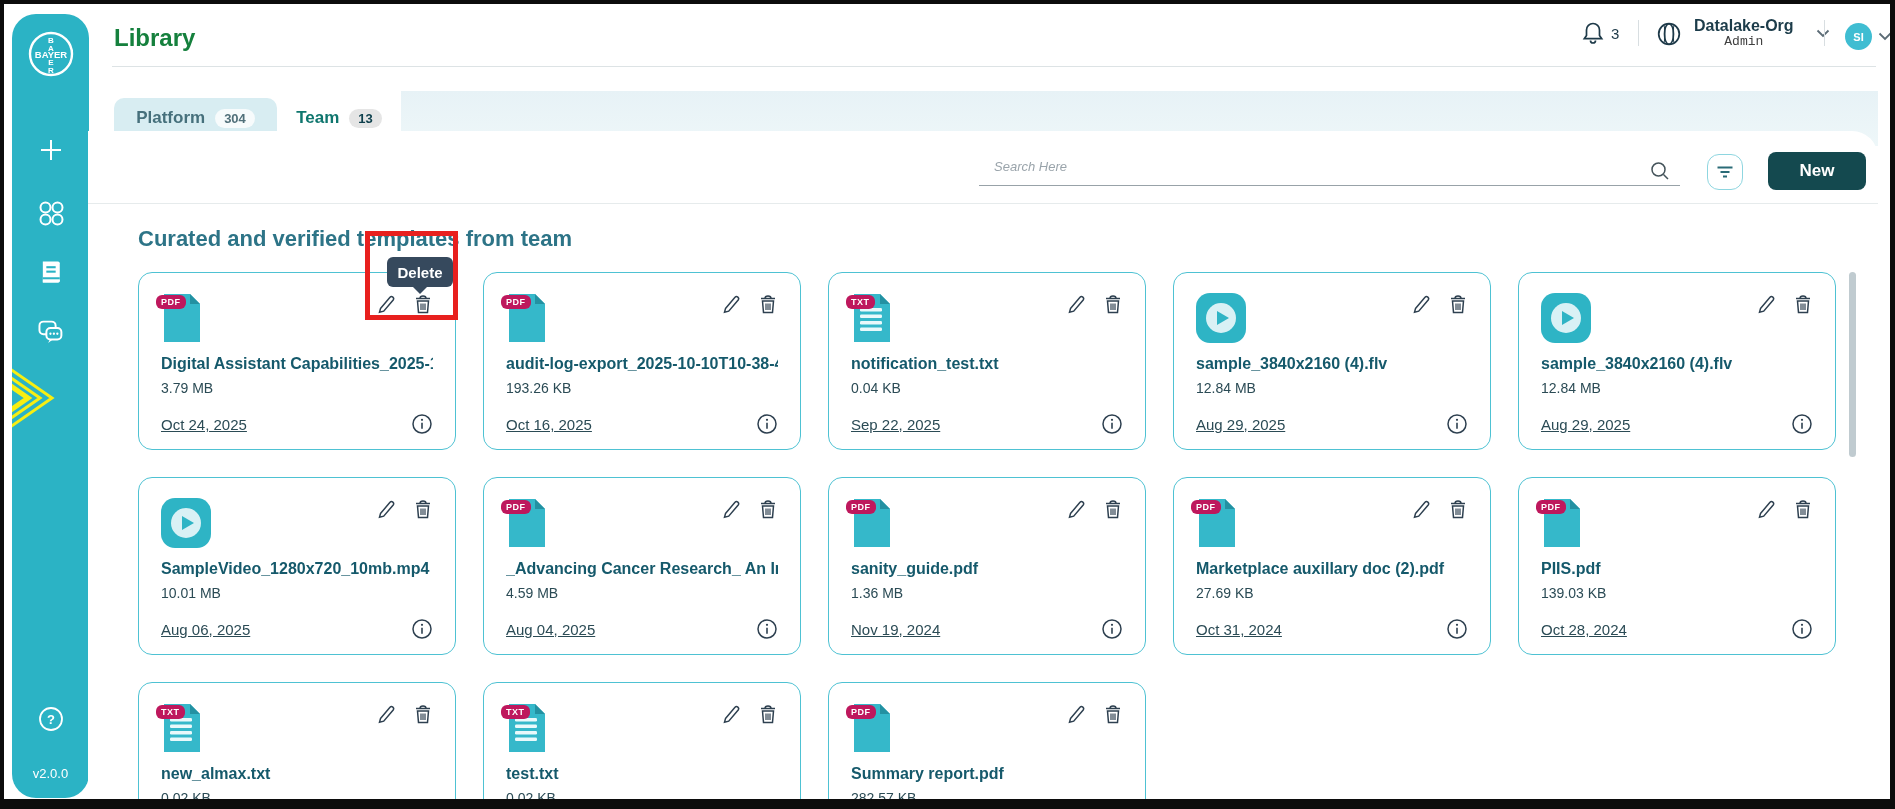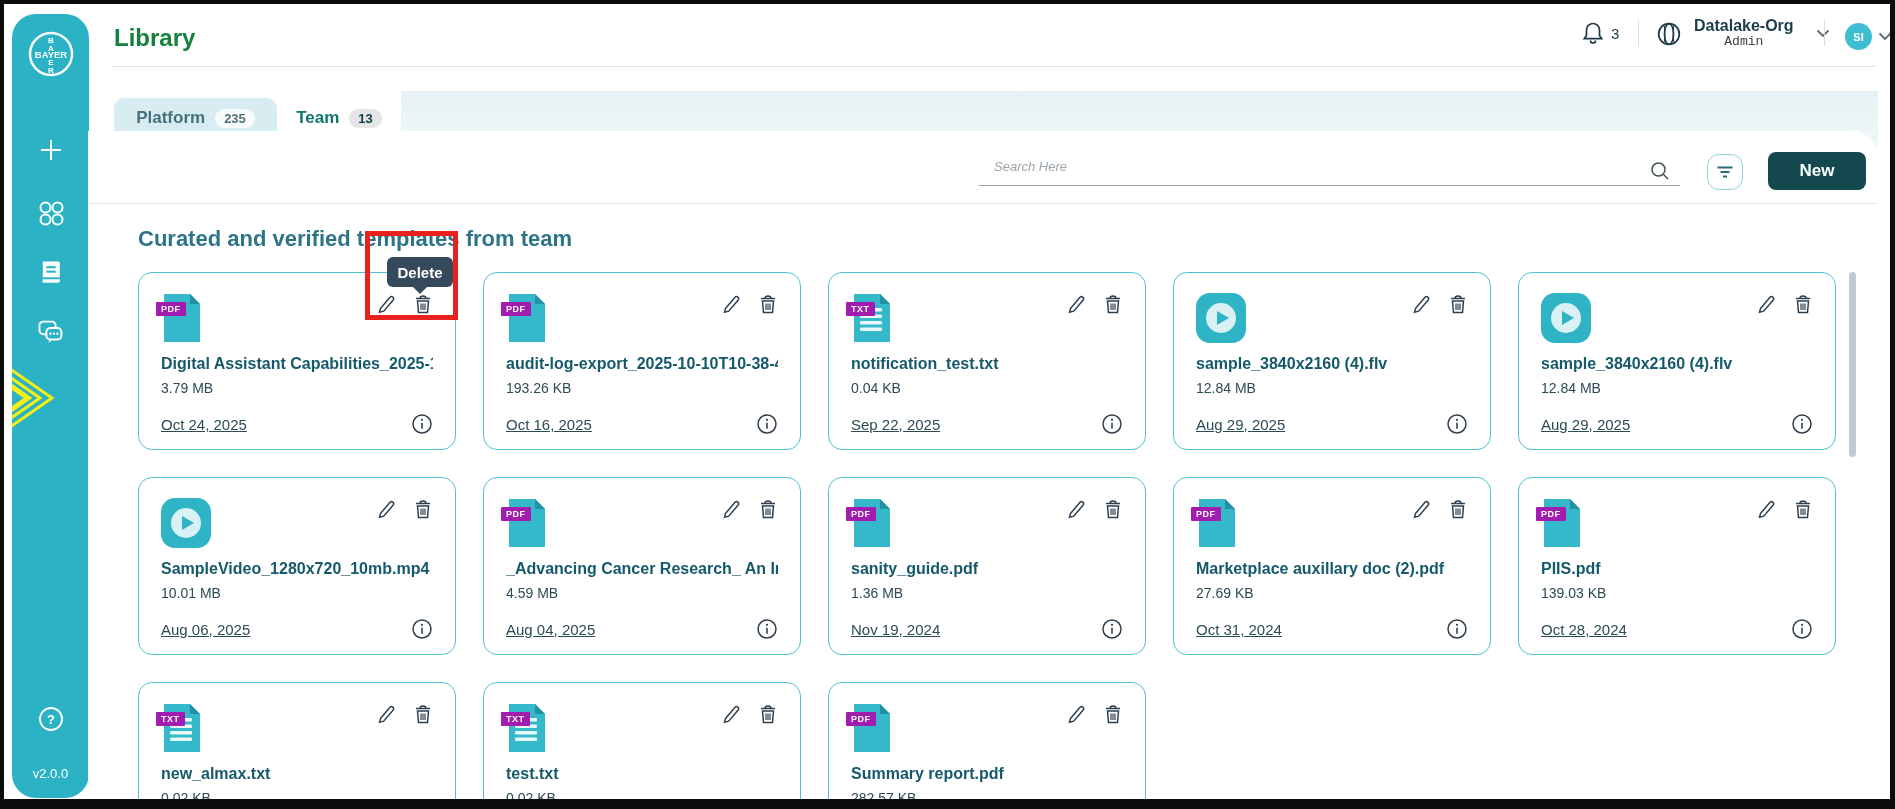--- a/index.html
+++ b/index.html
@@ -74,22 +74,22 @@
   
   .card-grid { position:absolute; left:134px; top:268px; width:1700px;
                display:grid; grid-template-columns:repeat(5,318px); grid-auto-rows:178px;
                column-gap:27px; row-gap:27px; }
   .card { position:relative; background:#fff; border:1.5px solid #4ec2d3; border-radius:14px;
           padding:20px 22px 14px; display:flex; flex-direction:column; }
   .card-top { display:flex; align-items:flex-start; }
   .spacer { flex:1; }
   .iconbtn { background:none; border:0; padding:0; margin-left:16px; cursor:pointer; height:22px; }
   .ficon { position:relative; display:inline-block; }
-  .fbadge { position:absolute; top:9px; left:-5px; background:#a21caf; color:#fff; font-size:9px;
-            font-weight:bold; letter-spacing:.5px; padding:2px 5px; border-radius:1px; }
+  .fbadge { position:absolute; top:2px; left:-5px; background:#be185d; color:#fff; font-size:9px;
+            font-weight:bold; letter-spacing:.5px; padding:2px 5px; border-radius:6px; }
   .vid-icon { width:50px; height:50px; border-radius:14px; background:#2eb4c5;
               display:flex; align-items:center; justify-content:center; }
   .card-title { margin-top:12px; font-size:16px; font-weight:bold; color:#15596b;
                 white-space:nowrap; overflow:hidden; }
   .card-size { margin-top:7px; font-size:14px; color:#2b4b55; }
   .card-foot { margin-top:auto; display:flex; align-items:center; justify-content:space-between;
                font-size:15px; color:#2b4b55;text-decoration:underline; }
   .card-foot .iconbtn { margin-left:0; }
 
   
@@ -201,21 +201,21 @@
   <button class="hdr avatar-wrap" style="background:none;border:0;cursor:pointer;">
     <span class="avatar">SI</span>
     <svg width="14" height="9" viewBox="0 0 14 9">
       <polyline points="1.5,1.5 7,7 12.5,1.5" fill="none" stroke="#5b6b75" stroke-width="1.8"></polyline>
     </svg>
   </button>
 
   <div class="tab-strip"></div>
   <div class="tab tab-platform">
     <span class="tab-label">Platform</span>
-    <span class="tab-badge badge-platform">235</span>
+    <span class="tab-badge badge-platform">304</span>
   </div>
   <div class="tab tab-team">
     <span class="tab-label">Team</span>
     <span class="tab-badge badge-team">13</span>
   </div>
 
   <div class="panel"></div>
 
   <input class="search-input" type="text" placeholder="Search Here" style="">
   <button class="search-btn">

